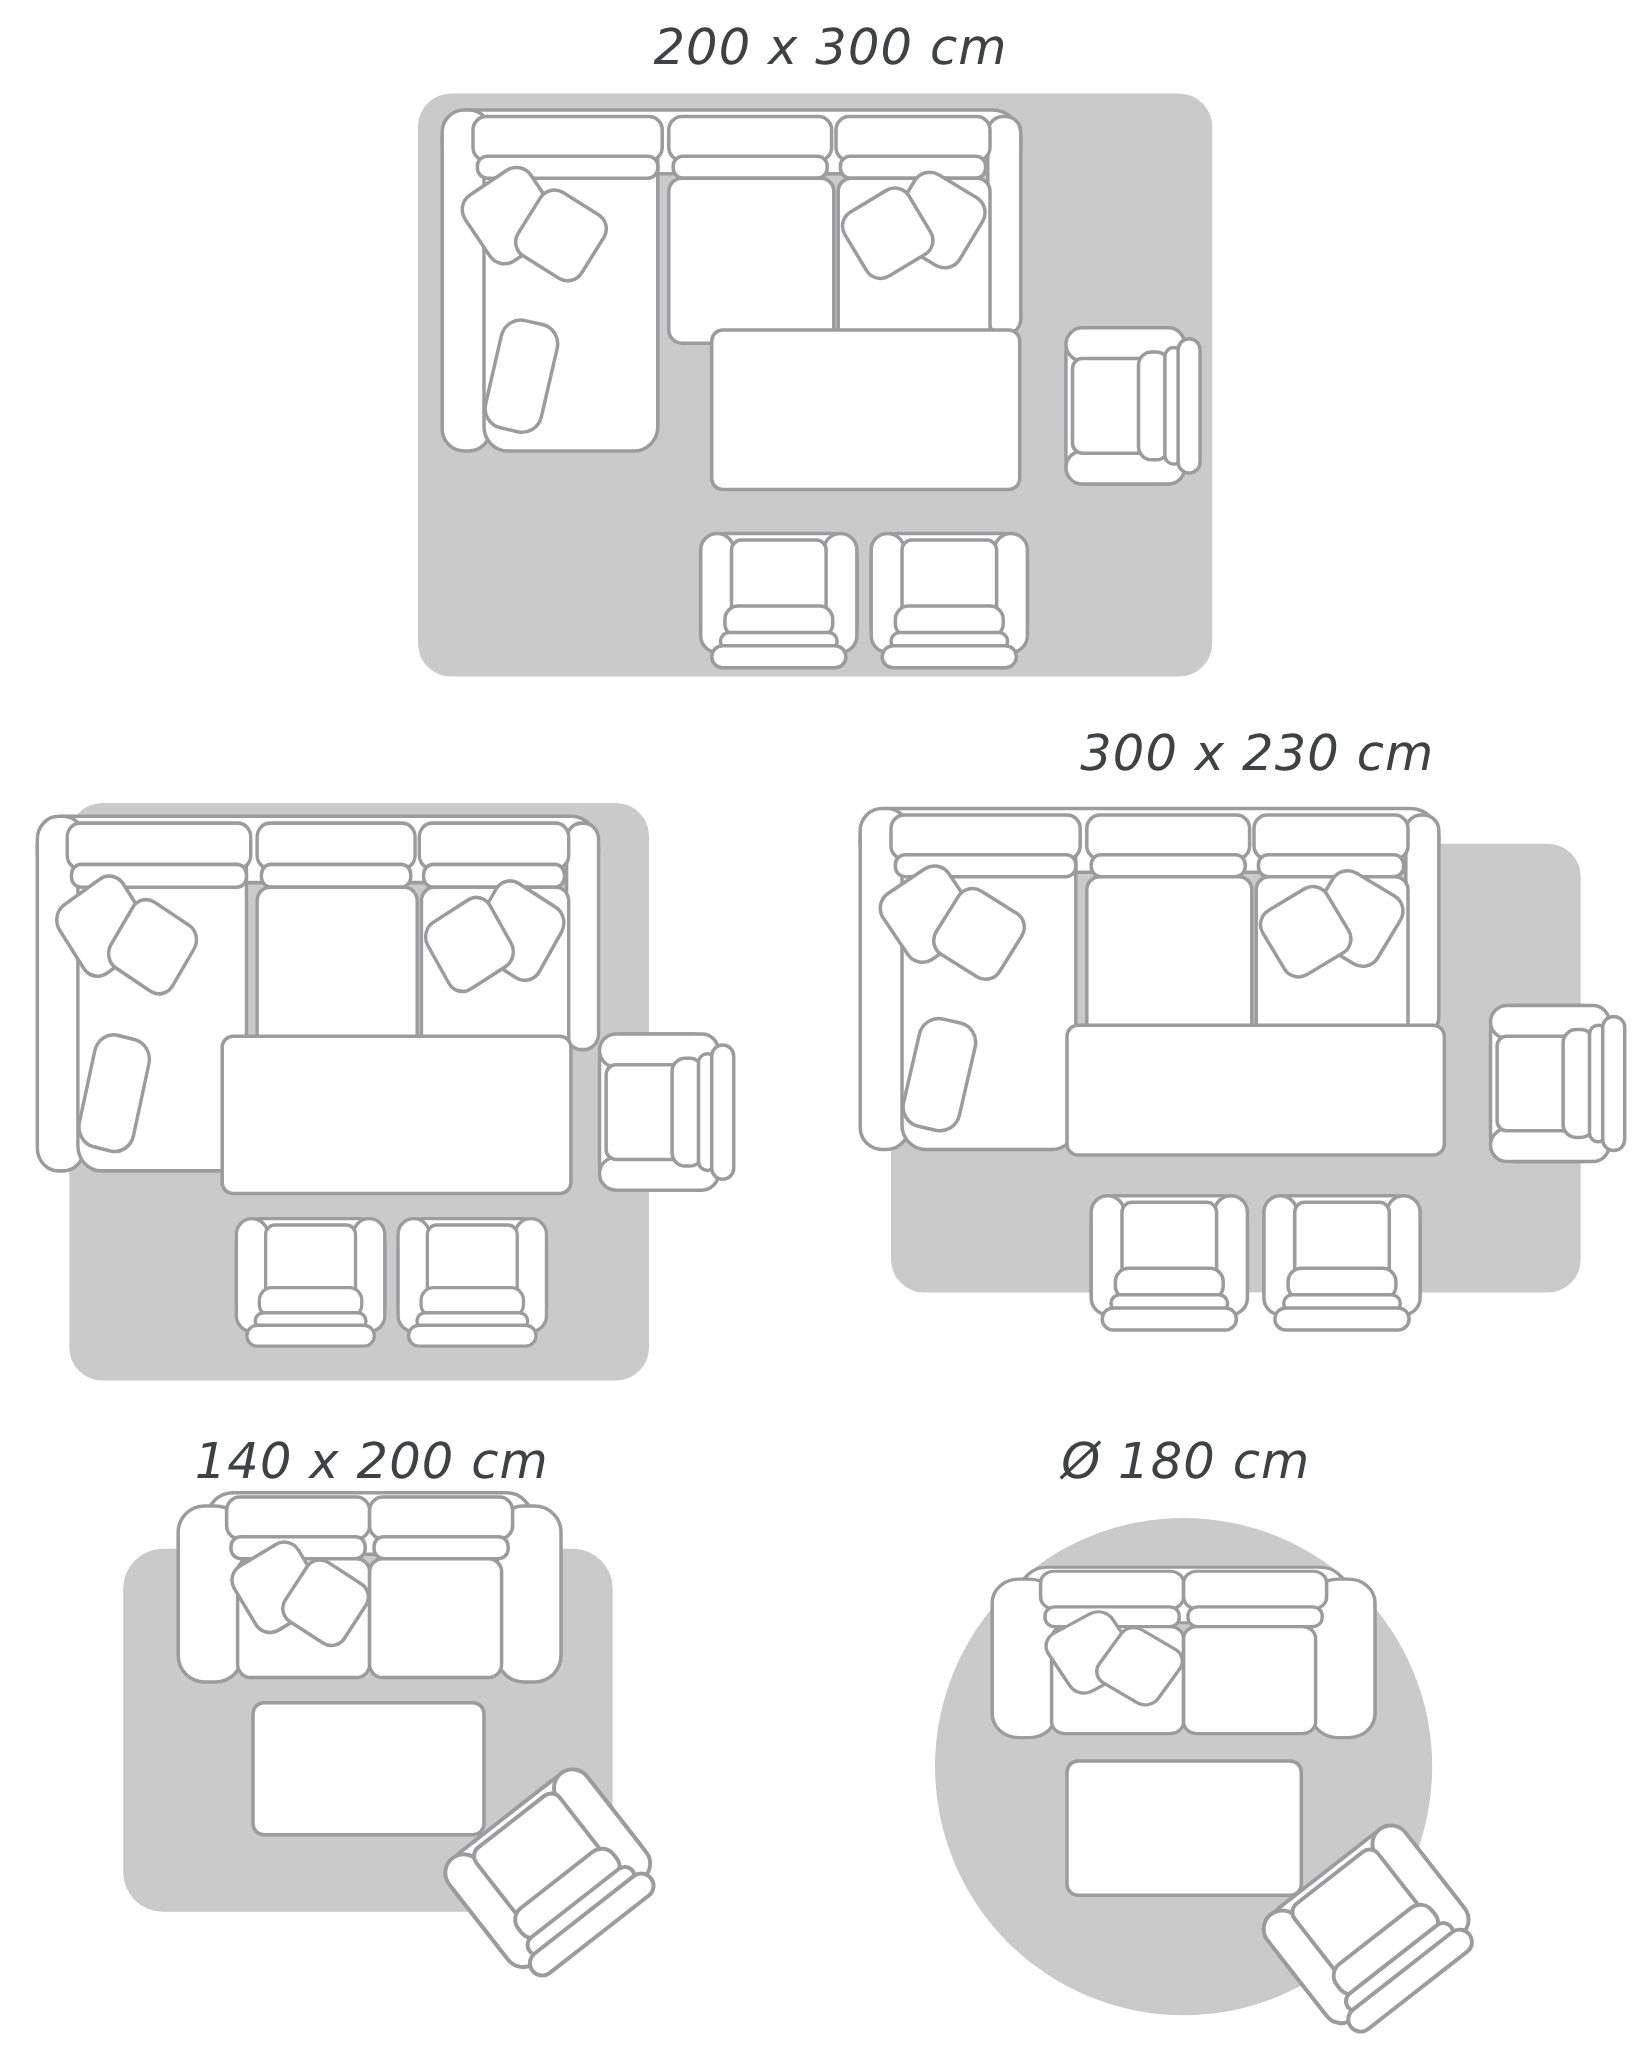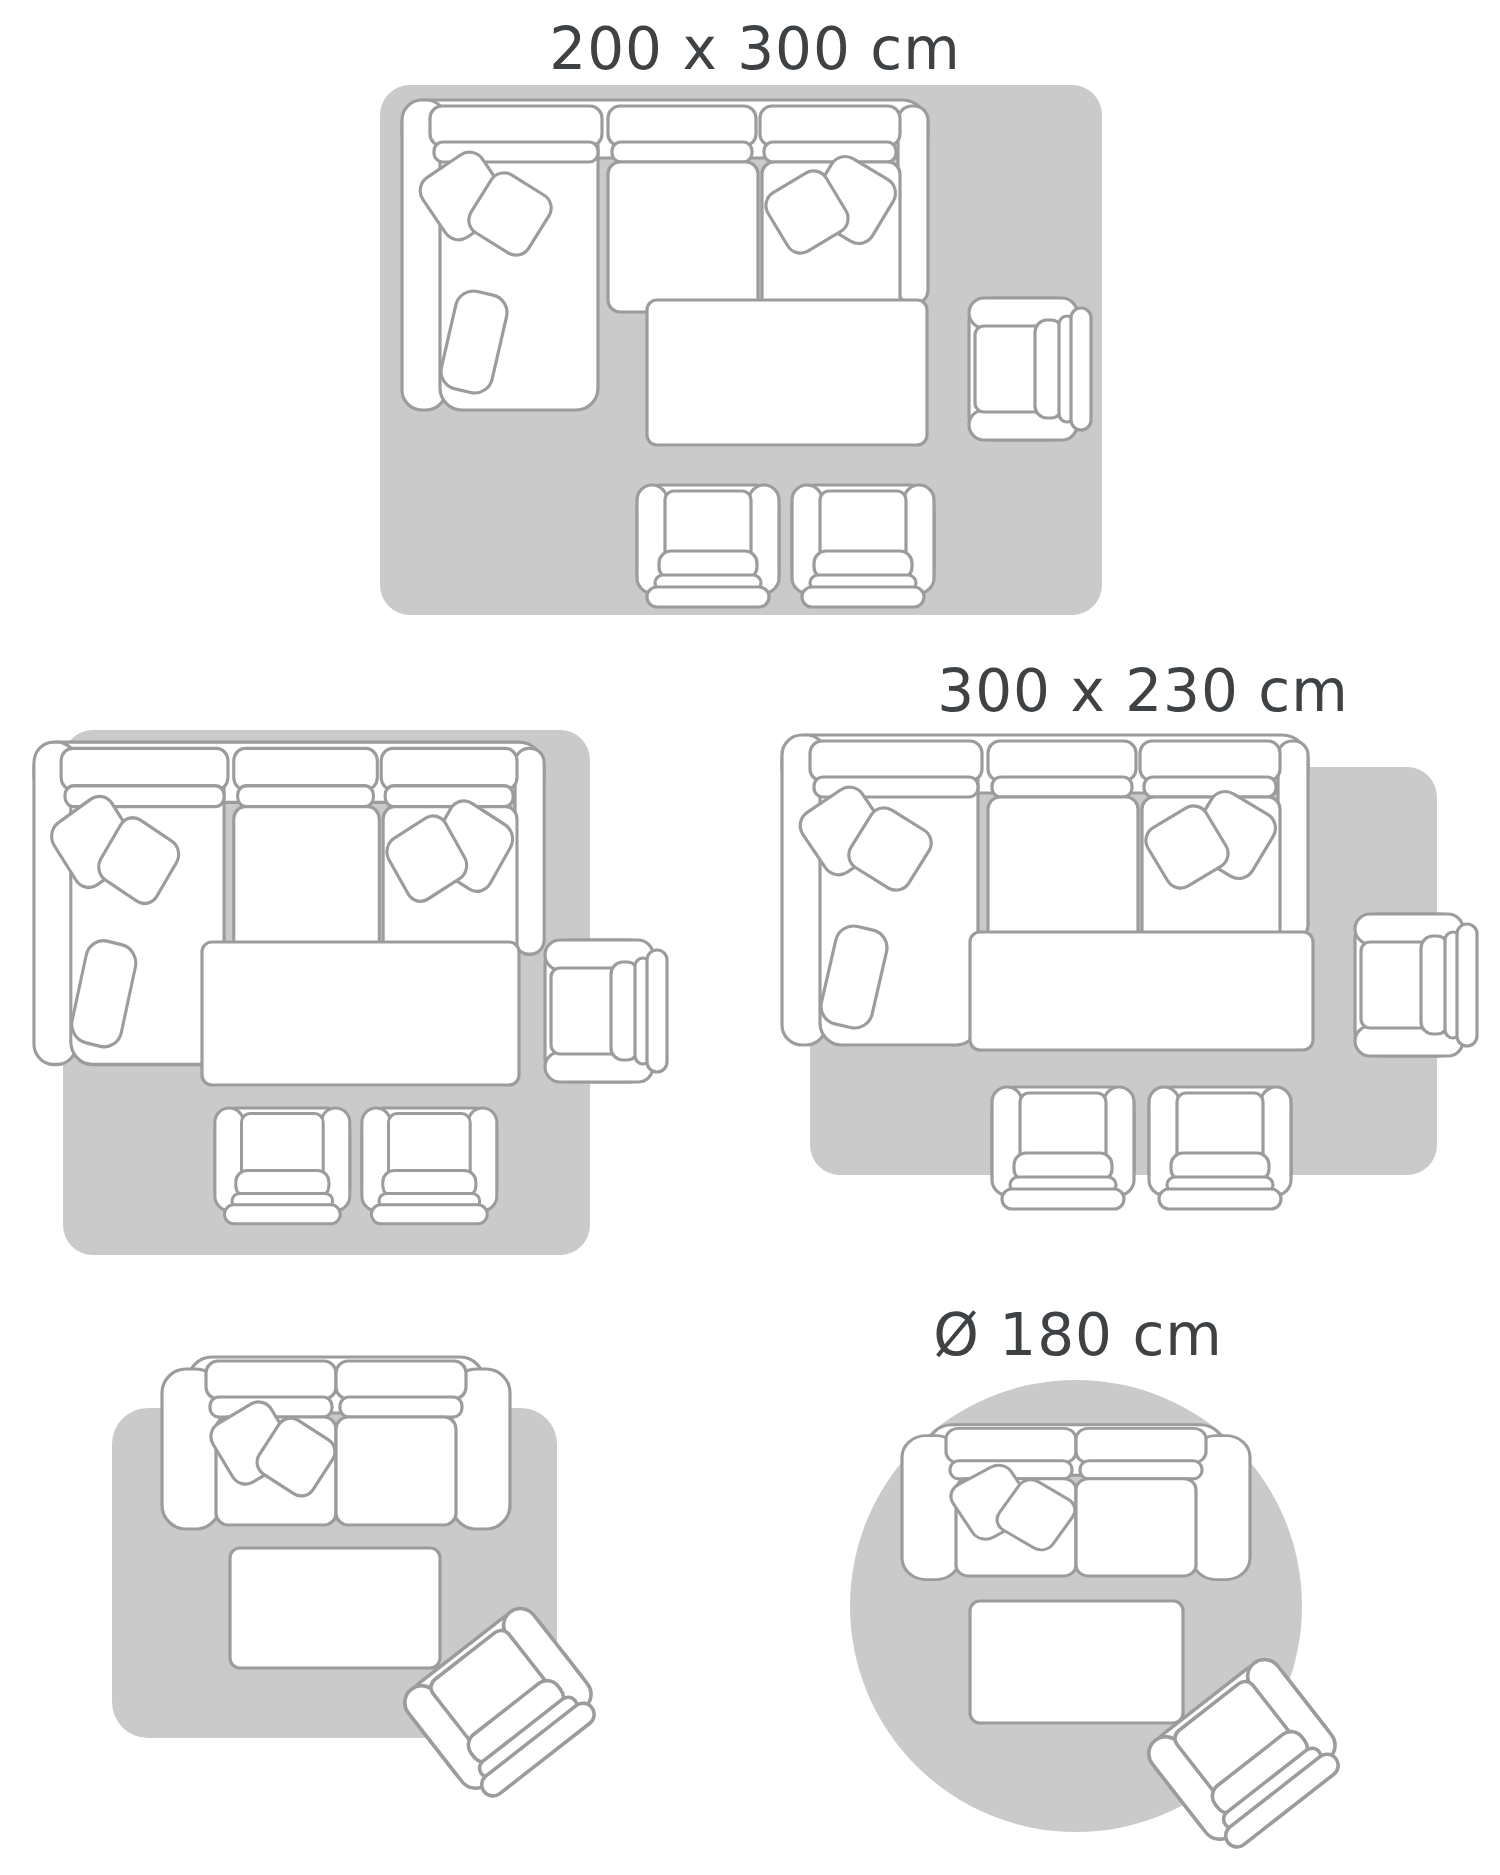--- a/index.html
+++ b/index.html
@@ -13,42 +13,44 @@
   .canvas{
     position:relative;
     width:1500px;height:1875px;
     background:var(--background-color);
     overflow:hidden;
     font-family:"DejaVu Sans","Liberation Sans",sans-serif;
   }
   .size-label{
     position:absolute;
     transform:translateX(-50%);
-    font-size:58px;
+    font-size:45px;
     line-height:1;
     letter-spacing:1px;
     color:var(--label-color);
     white-space:nowrap;
+    font-style:italic;
   }
   [data-name="size-label-200x300"]{left:755px;top:20px;}
   [data-name="size-label-200x200"]{left:336px;top:662px;}
   [data-name="size-label-160x230"]{left:1143px;top:662px;}
   [data-name="size-label-140x200"]{left:338px;top:1306px;}
   [data-name="size-label-d140"]{left:1078px;top:1306px;}
   .scene{position:absolute;left:0;top:0;}
   .furn{fill:var(--furniture-fill);stroke:var(--outline-color);stroke-width:3.2;}
   .rug{fill:var(--rug-color);stroke:none;}
 </style>
 </head>
 <body>
 
 <div class="canvas" data-name="rug-size-guide">
 
   <div class="size-label" data-name="size-label-200x300">200 x 300 cm</div>
   <div class="size-label" data-name="size-label-160x230">300 x 230 cm</div>
+  <div class="size-label" data-name="size-label-140x200">140 x 200 cm</div>
   <div class="size-label" data-name="size-label-d140">Ø 180 cm</div>
 
   <svg class="scene" width="1500" height="1875" viewBox="0 0 1500 1875" data-name="rug-size-guide-illustration">
     <defs>
 
       <g id="g-corner-sofa">
         <rect class="furn" data-name="sofa-back-frame" x="2" y="2" width="526" height="58" rx="26"></rect>
         <rect class="furn" data-name="sofa-left-armrest" x="2" y="2" width="44" height="310" rx="20"></rect>
         <rect class="furn" data-name="sofa-right-armrest" x="498" y="8" width="30" height="198" rx="14"></rect>
         <rect class="furn" data-name="sofa-chaise-seat" x="40" y="26" width="158" height="286" rx="22"></rect>

